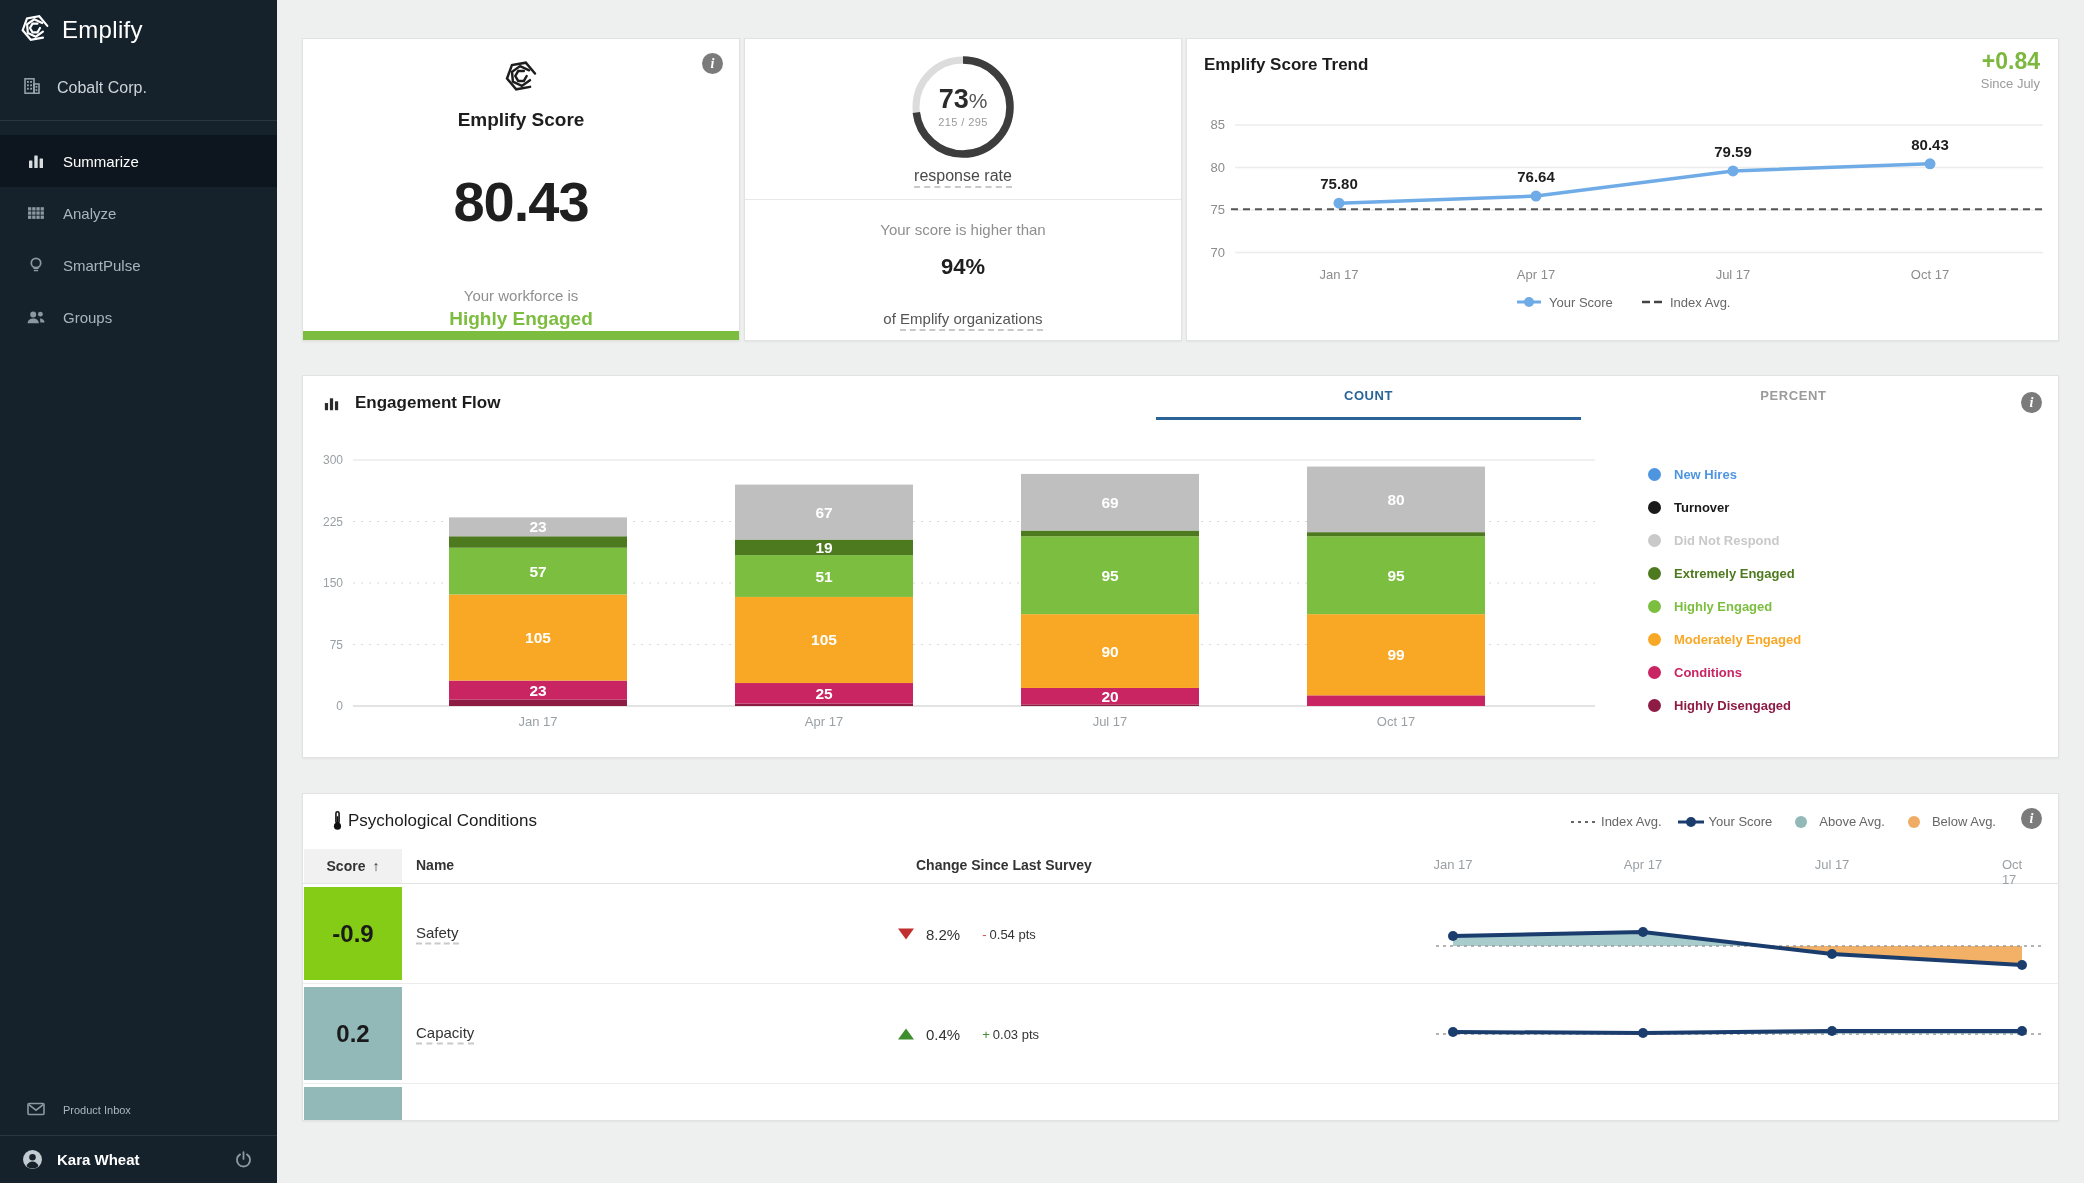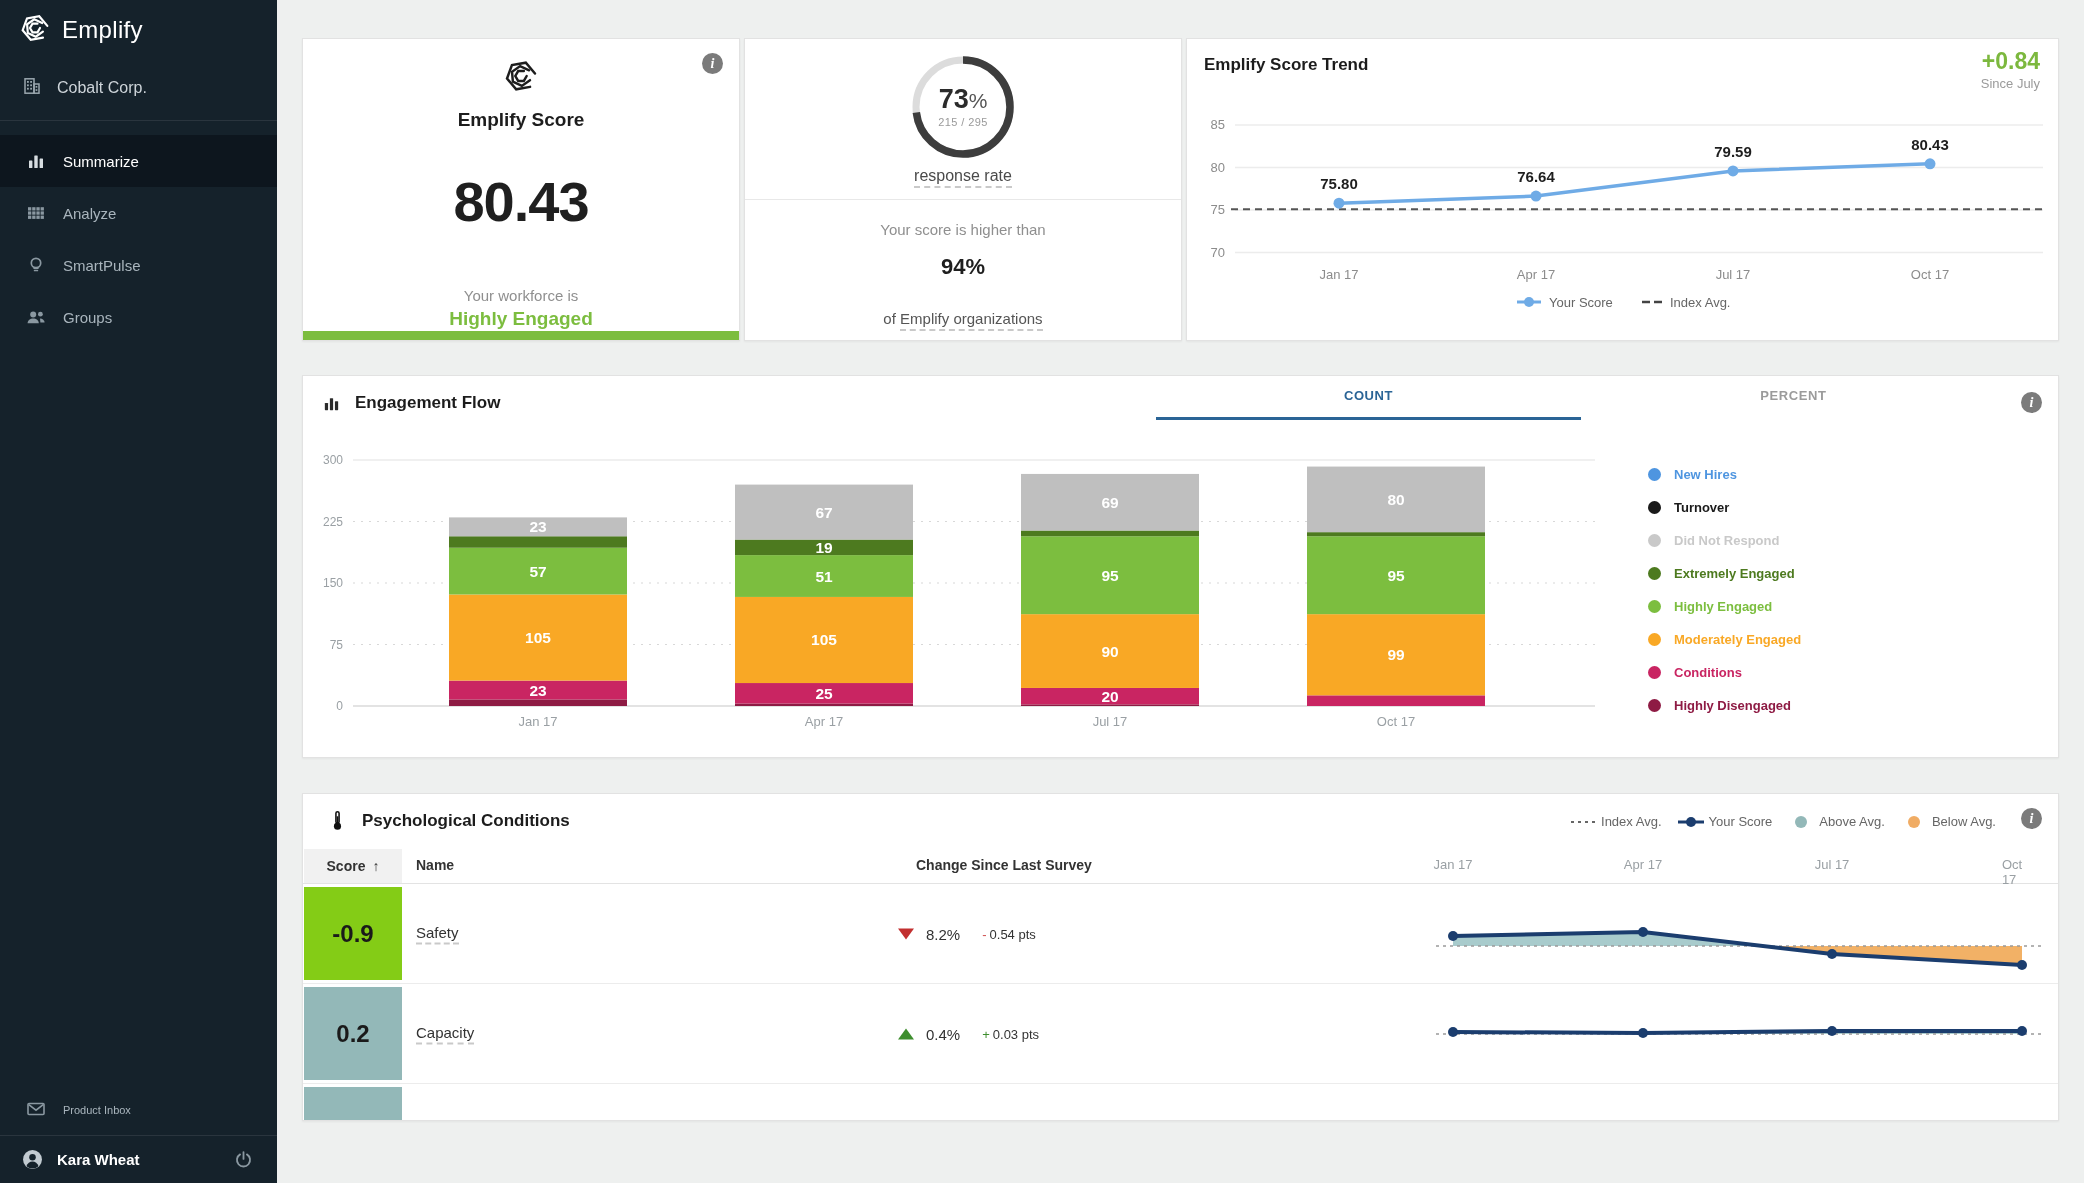--- a/index.html
+++ b/index.html
@@ -75,21 +75,21 @@
   .eg-tabs { position:absolute; left:853px; top:0; width:850px; height:56px; display:flex;align-items:center; }
   .eg-tab { flex:1; display:flex; align-items:flex-end; justify-content:center; padding-bottom:14px; font-size:13px; font-weight:bold; letter-spacing:.6px; color:#9b9b9b; border-bottom:3px solid transparent; cursor:pointer; }
   .eg-tab.active { color:#2a6496; border-bottom-color:#2a6496; }
   .eg-legend { position:absolute; left:1345px; top:82px; }
   .eg-item { display:flex; align-items:center; gap:13px; height:33px; cursor:pointer; }
   .eg-dot { width:13px; height:13px; border-radius:50%; flex-shrink:0; }
   .eg-label { font-size:13px; font-weight:bold; }
 
   
   .card-psych { height:328px; overflow:hidden; }
-  .pc-header { position:absolute; left:24px; top:16px; display:flex; align-items:center; gap:14px; font-size:17px; font-weight:bold; color:#1c1c1c; }
+  .pc-header { position:absolute; left:24px; top:16px; display:flex; align-items:center; font-size:17px; font-weight:normal; color:#1c1c1c; }
   .pc-legend { position:absolute; right:62px; top:20px; display:flex; align-items:center; gap:16px; font-size:13px; color:#666; }
   .pc-legend-item { display:flex; align-items:center; gap:5px; }
   .pc-table { position:absolute; left:0; right:0; top:55px; }
   .pc-thead { position:relative; height:35px; border-bottom:1px solid #e3e3e3; }
   .pc-th-score { position:absolute; left:1px; top:0; bottom:0; width:98px; background:#f1f1f1; display:flex; align-items:center; justify-content:center; gap:7px; font-size:14px; font-weight:bold; color:#333; cursor:pointer; }
   .pc-th-name { position:absolute; left:113px; top:8px; font-size:14px; font-weight:bold; color:#333; }
   .pc-th-change { position:absolute; left:613px; top:8px; font-size:14px; font-weight:bold; color:#333; }
   .pc-dates { position:absolute; left:1125px; width:600px; top:8px; }
   .pc-date { position:absolute; transform:translateX(-50%); font-size:13px; color:#9aa0a4; }
   .pc-row { position:relative; height:100px; border-bottom:1px solid #ececec; }

